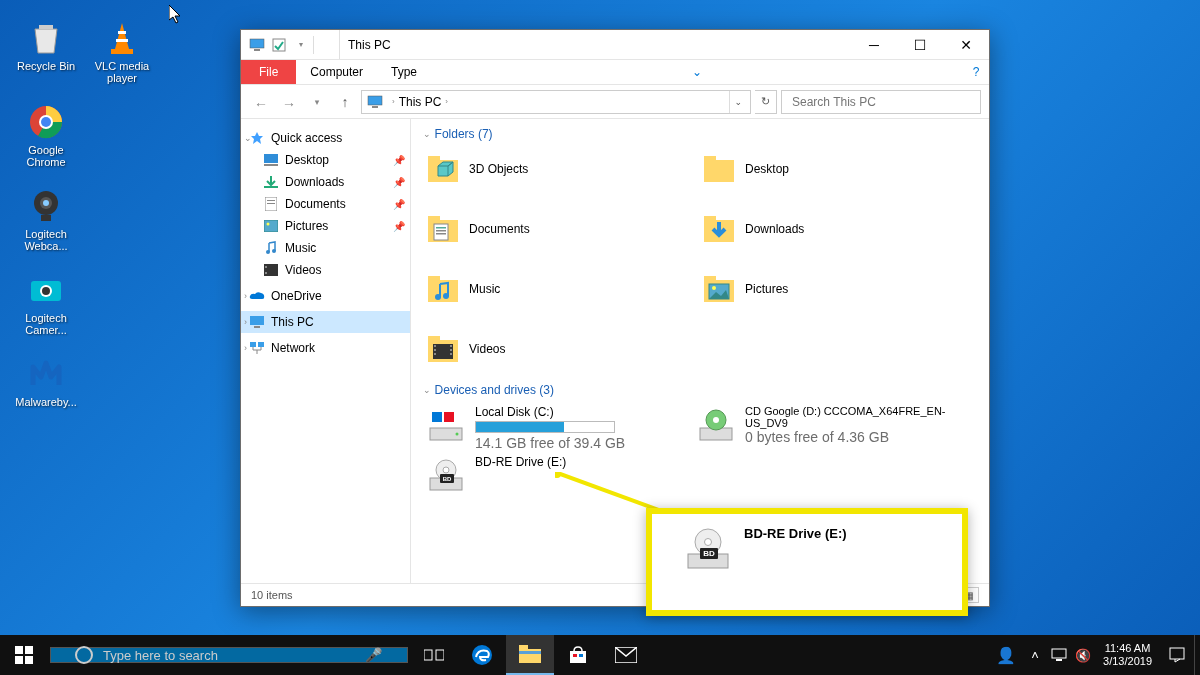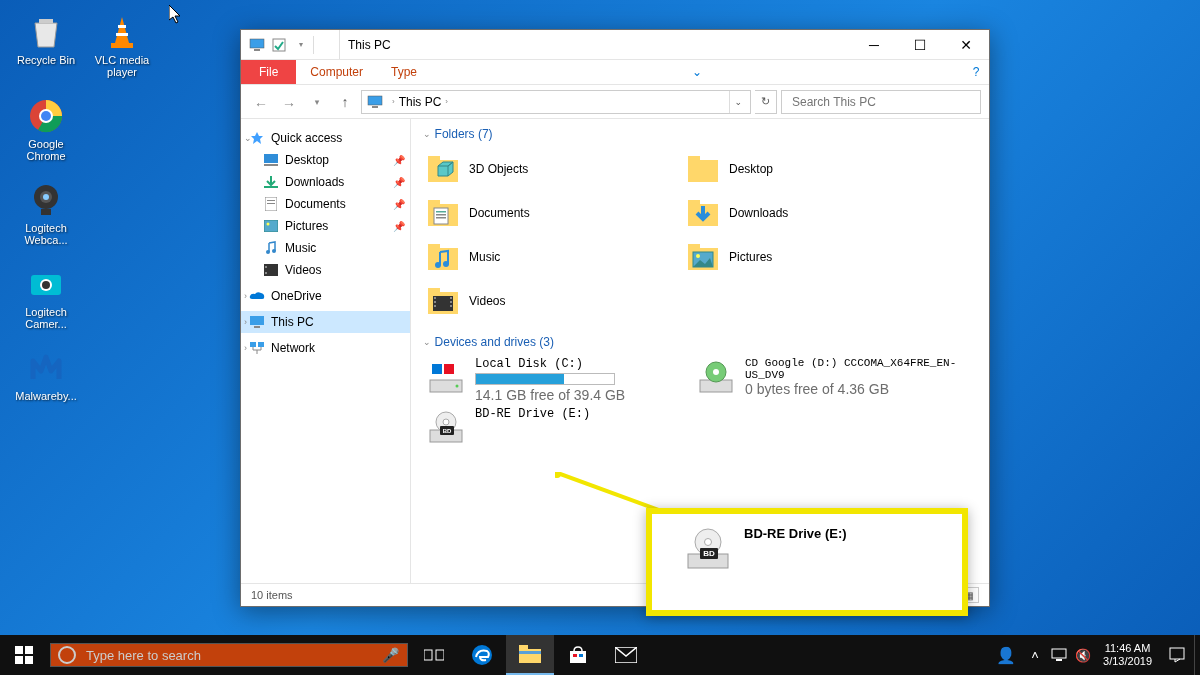--- a/index.html
+++ b/index.html
@@ -1,32 +1,32 @@
 <!DOCTYPE html>
 <html><head>
 <meta charset="utf-8">
 <style>
 * { margin:0; padding:0; box-sizing:border-box; font-family:"Segoe UI",Tahoma,sans-serif; }
 body { width:1200px; height:675px; overflow:hidden; background:linear-gradient(135deg,#0a5db8 0%,#1a85e0 50%,#0a5db8 100%); position:relative; }
 
-.desktop-icons { position:absolute; top:4px; left:0; padding:8px; }
+.desktop-icons { position:absolute; top:10px; left:0; padding:8px; }
 .di { width:76px; height:70px; display:flex; flex-direction:column; align-items:center; justify-content:flex-start; margin-bottom:14px; cursor:pointer; }
 .di .ico { width:40px; height:40px; display:flex; align-items:center; justify-content:center; }
 .di .lbl { color:#fff; font-size:11px; text-align:center; text-shadow:1px 1px 2px rgba(0,0,0,.7); margin-top:2px; line-height:1.1; max-width:70px; }
 
 .win { position:absolute; left:240px; top:29px; width:750px; height:578px; background:#fff; border:1px solid #6d6d6d; box-shadow:0 5px 25px rgba(0,0,0,.4); display:flex; flex-direction:column; }
 .titlebar { height:30px; background:#fff; border-bottom:1px solid #e5e5e5; display:flex; align-items:center; }
 .qat { display:flex; align-items:center; gap:2px; padding:0 6px; height:100%; border-right:1px solid #e0e0e0; }
 .qat .qi { width:20px; height:20px; display:flex; align-items:center; justify-content:center; font-size:11px; color:#555; }
 .titletxt { font-size:12px; color:#000; margin-left:8px; flex:1; }
 .tbtns { display:flex; height:100%; }
 .tbtn { width:46px; height:100%; display:flex; align-items:center; justify-content:center; font-size:14px; color:#000; cursor:pointer; }
 
 .ribbon { height:25px; background:#fff; border-bottom:1px solid #e5e5e5; display:flex; align-items:stretch; }
-.rtab { padding:0 14px; font-size:12px; display:flex; align-items:center; color:#c2410c; cursor:pointer; }
+.rtab { padding:0 14px; font-size:12px; display:flex; align-items:center; color:#000000; cursor:pointer; }
 .rtab.file { background:#ef4444; color:#fff; padding:0 18px; }
 .rhelp { margin-left:auto; width:26px; display:flex; align-items:center; justify-content:center; color:#0078d7; font-size:12px; }
 
 .addrrow { height:34px; display:flex; align-items:center; padding:4px 8px; gap:4px; border-bottom:1px solid #e5e5e5; }
 .navbtn { width:24px; height:24px; display:flex; align-items:center; justify-content:center; color:#888; font-size:14px; cursor:pointer; }
 .navbtn.on { color:#555; }
 .addrbar { flex:1; height:24px; border:1px solid #ccc; display:flex; align-items:center; padding:0 4px; font-size:12px; }
 .addrbar .aico { width:18px; height:18px; display:flex; align-items:center; justify-content:center; margin-right:4px; }
 .addrbar .sep { color:#888; margin:0 4px; font-size:8px; }
 .addrbar .ddl { margin-left:auto; color:#555; font-size:9px; padding:0 4px; border-left:1px solid #ddd; height:100%; display:flex; align-items:center; }
@@ -41,45 +41,45 @@
 .sbitem { display:flex; align-items:center; height:22px; padding:0 4px 0 22px; cursor:pointer; position:relative; }
 .sbitem.hdr { padding-left:8px; font-weight:normal; }
 .sbitem .chev { position:absolute; left:3px; font-size:9px; color:#888; }
 .sbitem .sico { width:16px; height:16px; margin-right:6px; display:flex; align-items:center; justify-content:center; }
 .sbitem.sel { background:#cce8ff; }
 .sbitem .pin { margin-left:auto; color:#999; font-size:10px; }
 
 .content { flex:1; padding:8px 12px; overflow:hidden; position:relative; }
 .section-hdr { font-size:12px; color:#1a5fb4; margin-bottom:6px; display:flex; align-items:center; }
 .section-hdr .chev { font-size:9px; margin-right:4px; color:#888; }
-.fold-grid { display:flex; flex-wrap:wrap; gap:0; margin-bottom:12px; }
+.fold-grid { display:flex; flex-wrap:wrap; gap:16px; margin-bottom:12px; }
 .fitem { width:260px; height:44px; display:flex; align-items:center; padding:2px; cursor:pointer; }
 .fitem .fico { width:36px; height:36px; display:flex; align-items:center; justify-content:center; margin-right:8px; }
 .fitem .flbl { font-size:12px; color:#000; }
 .drives { display:flex; flex-wrap:wrap; }
 .ditem { width:270px; height:50px; display:flex; padding:2px; cursor:pointer; }
 .ditem .dico { width:42px; height:42px; display:flex; align-items:center; justify-content:center; margin-right:8px; }
 .ditem .dinfo { flex:1; font-size:11px; }
-.ditem .dname { color:#000; font-size:12px;font-family:Liberation Mono, monospace; }
+.ditem .dname { color:#000; font-size:12px; }
 .ditem .dbar { width:140px; height:12px; border:1px solid #bbb; margin:2px 0; position:relative; background:#fff; }
 .ditem .dbar .fill { height:100%; background:#26a0da; }
 .ditem .dfree { color:#6d6d6d; font-size:14px; }
 
 .statusbar { height:23px; border-top:1px solid #e5e5e5; display:flex; align-items:center; padding:0 10px; font-size:11px; color:#555; }
 .statusbar .viewbtns { margin-left:auto; display:flex; gap:2px; }
 .statusbar .vb { width:20px; height:16px; border:1px solid #ccc; font-size:10px; display:flex; align-items:center; justify-content:center; }
 
 .callout { position:absolute; left:646px; top:508px; width:322px; height:108px; background:#fff; border:6px solid #f2e600; box-shadow:0 2px 12px rgba(0,0,0,.3); display:flex; align-items:flex-start; padding:12px; z-index:50; }
 .callout .cico { width:48px; height:48px; margin-right:12px; margin-left:20px; }
 .callout .ctxt { font-size:13px; font-weight:600; color:#000; }
 .call-line { position:absolute; left:555px; top:472px; width:160px; height:60px; z-index:49; pointer-events:none; }
 
 .taskbar { position:absolute; left:0; right:0; bottom:0; height:40px; background:#101010; display:flex; align-items:center; }
 .start { width:48px; height:100%; display:flex; align-items:center; justify-content:center; cursor:pointer; }
-.searchbox { width:358px; height:24px; background:#c2410c; border:1px solid #555; display:flex; align-items:center; padding:0 7px; margin:0 2px; }
+.searchbox { width:358px; height:16px; background:#0369a1; border:1px solid #555; display:flex; align-items:center; padding:0 24px; margin:0 2px; }
 .searchbox .cico { width:18px; height:18px; border:2px solid #ccc; border-radius:50%; margin-right:10px; }
 .searchbox .stxt { color:#ccc; font-size:13px; flex:1; }
 .searchbox .mico { color:#ccc; font-size:14px; }
 .tbicon { width:48px; height:100%; display:flex; align-items:center; justify-content:center; color:#fff; cursor:pointer; font-size:18px; }
 .tbicon.active { border-bottom:2px solid #76b9ed; background:#333; }
 .tray { margin-left:auto; display:flex; align-items:center; height:100%; padding-right:0; }
 .trayicon { width:24px; height:100%; display:flex; align-items:center; justify-content:center; color:#fff; font-size:13px; }
 .clock { color:#fff; font-size:11px; text-align:center; padding:0 8px; line-height:1.2; }
 .showdt { width:6px; height:100%; border-left:1px solid #444; }
 

